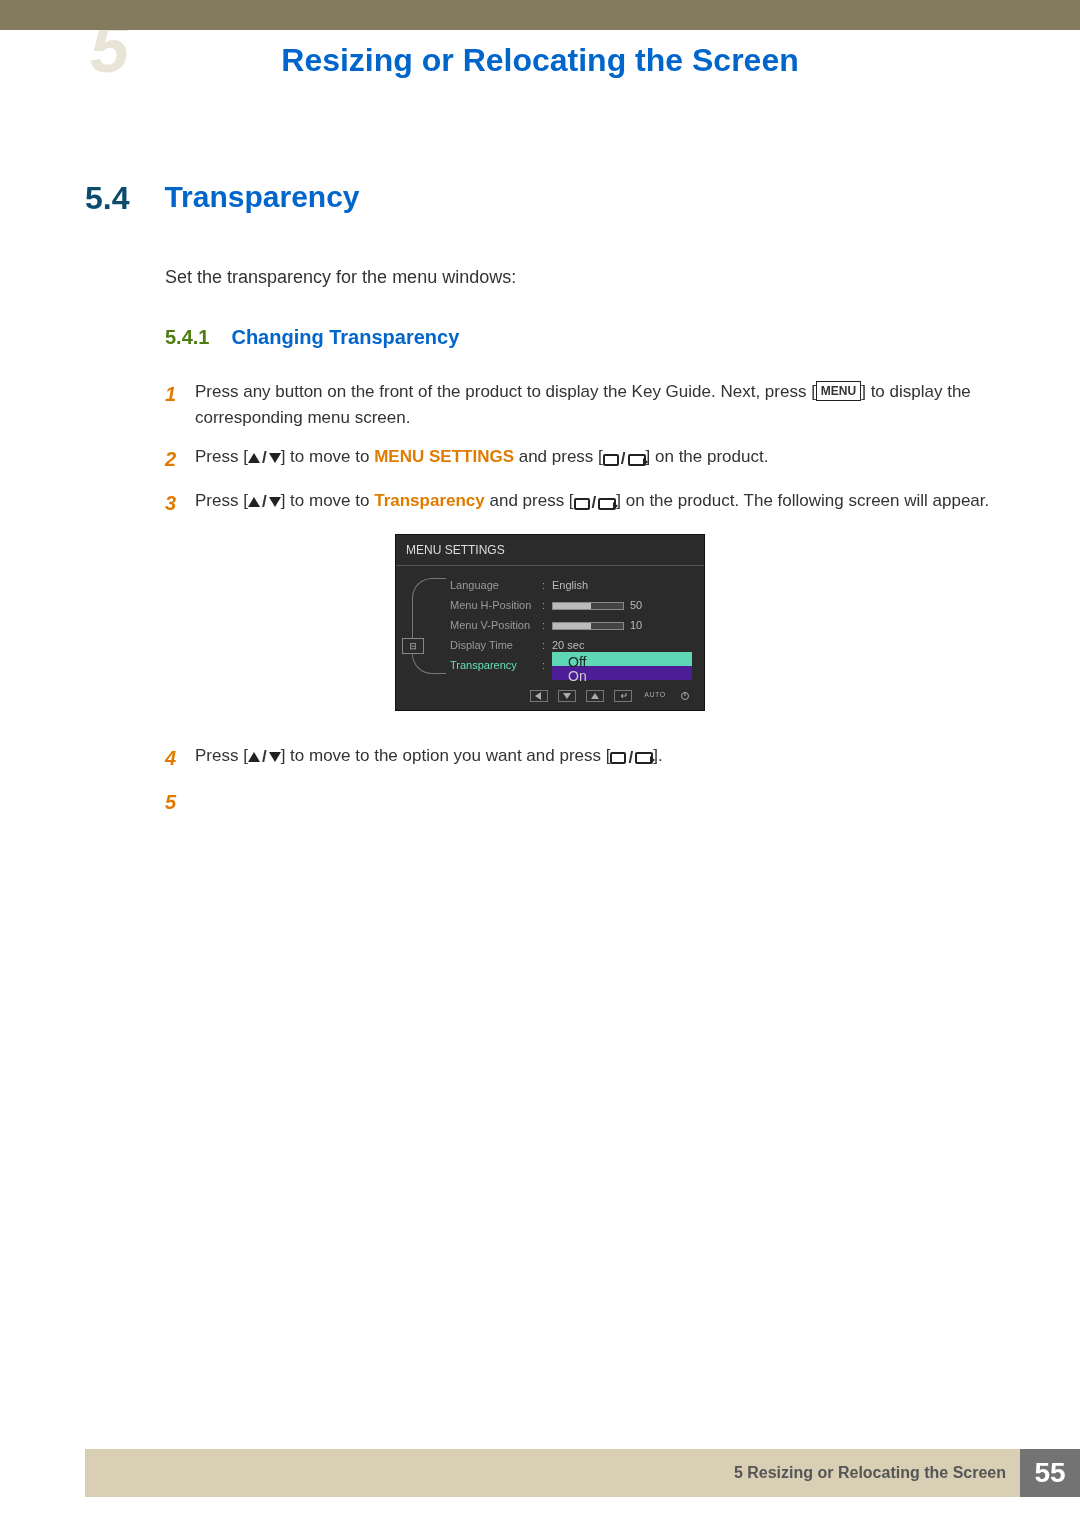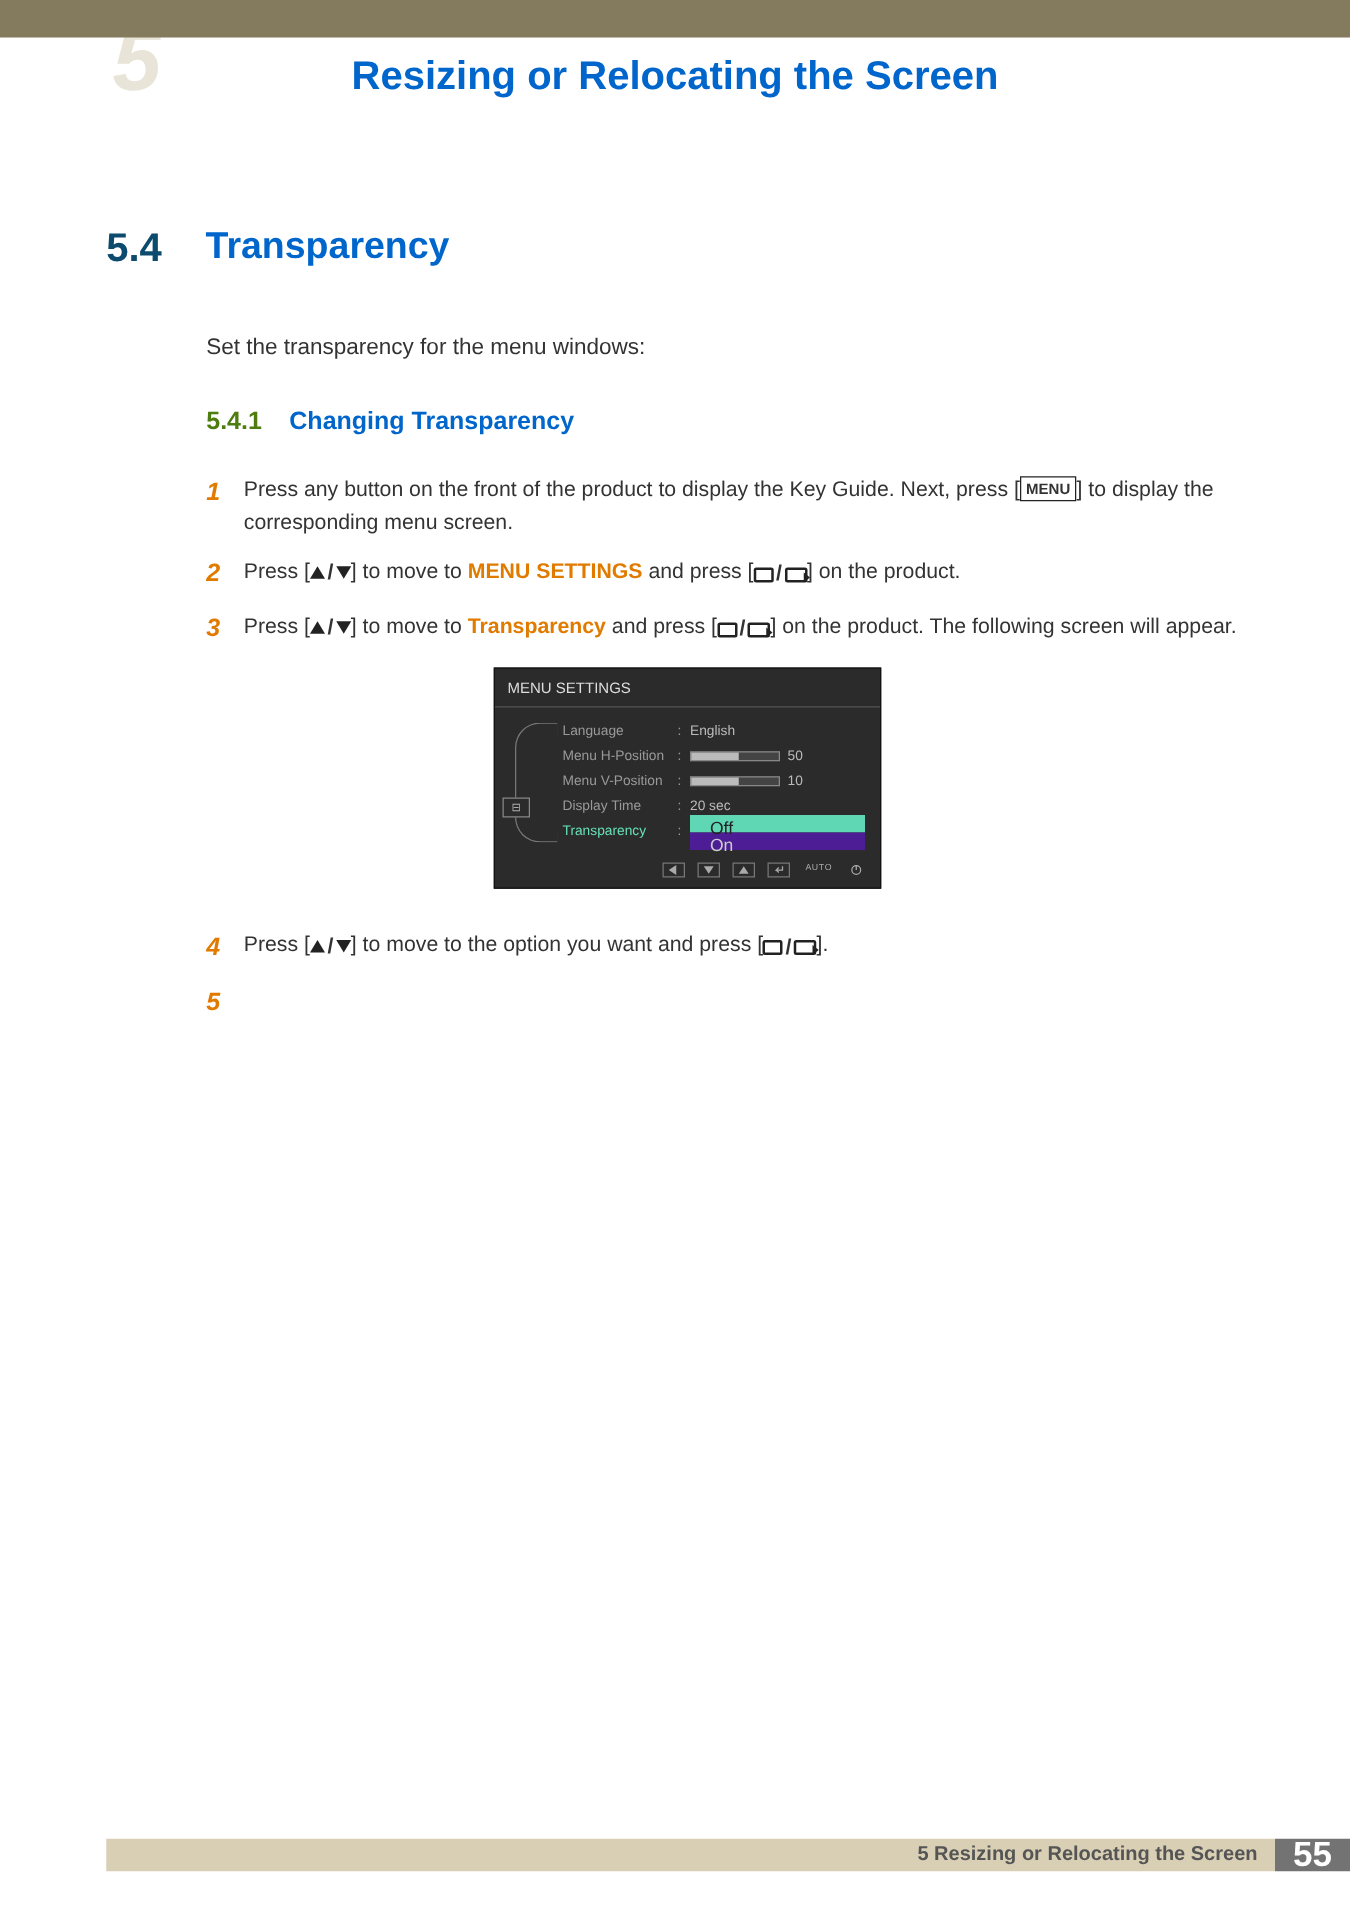--- a/index.html
+++ b/index.html
@@ -179,21 +179,21 @@
   }
   .osd-nav .nb svg { display:block; }
   .osd-nav .nb.box { border:1px solid #777; }
   .osd-nav .auto { font-size:7px; letter-spacing:0.5px; width:26px; }
   .osd-nav .pwr { width:14px; }
 
   
   .footer {
     position:absolute;
     left:85px; right:0; bottom:30px;
-    height:26px;
+    height:48px;
     display:flex;
   }
   .footer-bar {
     flex:1;
     background:#d8cfb5;
     display:flex;
     align-items:center;
     justify-content:flex-end;
     padding-right:14px;
     font-size:16px;

